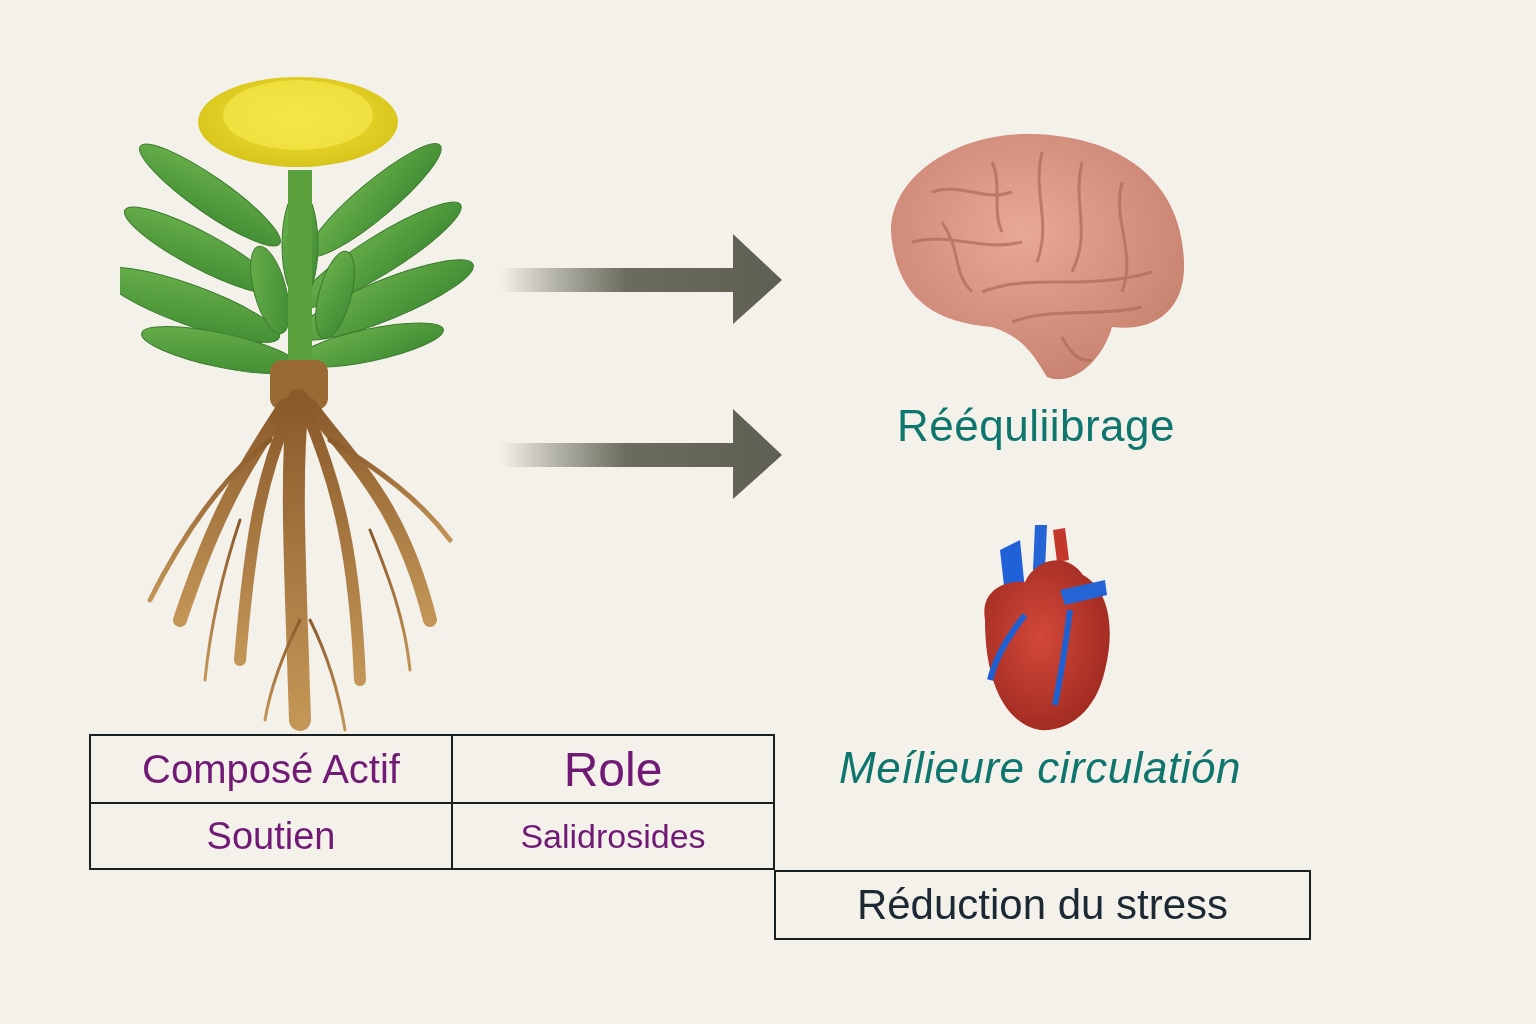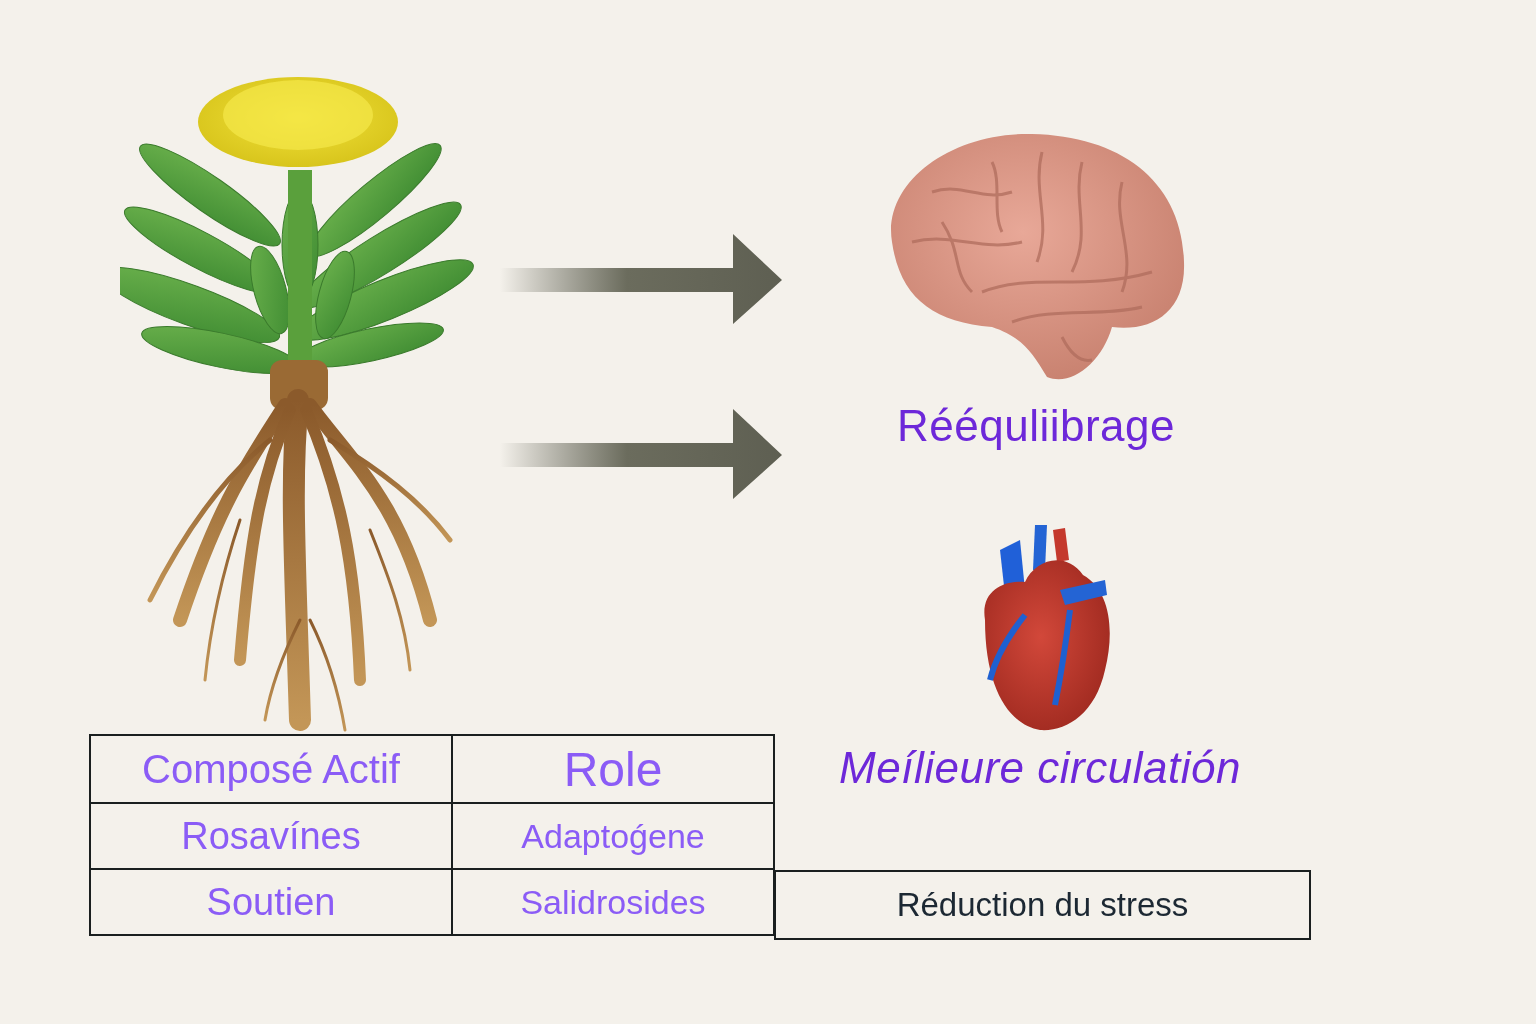--- a/index.html
+++ b/index.html
@@ -5,39 +5,39 @@
   html, body { margin:0; padding:0; }
   body {
     width:1536px; height:1024px; overflow:hidden; position:relative;
     background:#f4f1eb;
     font-family:"Liberation Sans", "DejaVu Sans", sans-serif;
     color:#1c2833;
   }
   .abs { position:absolute; }
   .label {
     position:absolute; text-align:center; font-size:44px; line-height:56px;
-    color:#6d28d9; letter-spacing:0.5px;
+    color:#0f766e; letter-spacing:0.5px;
   }
   .arrow { position:absolute; width:290px; height:92px; }
   table.compounds {
     position:absolute; border-collapse:collapse;
     font-family:"Liberation Sans", "DejaVu Sans", sans-serif;
   }
   table.compounds td {
     border:2px solid #1a1f1f; text-align:center; padding:0;
-    color:#8b5cf6;
+    color:#701a75;
   }
   .hdr td { height:66px; font-size:40px; }
   .row td { height:64px; }
   .c1 { width:360px; font-size:38px; }
   .c2 { width:320px; font-size:34px; }
   .effects { position:absolute; border-collapse:collapse; }
   .effects td {
     border:2px solid #1a1f1f; text-align:center; height:64px;
-    font-size:33px; color:#1c2833; width:531px;
+    font-size:42px; color:#1c2833; width:531px;
   }
 </style>
 </head>
 <body>
 
 <svg class="abs" style="left:120px;top:60px" width="360" height="680" viewBox="0 0 360 680">
   <defs>
     <radialGradient id="flw" cx="50%" cy="45%" r="55%">
       <stop offset="0" stop-color="#f2e23a"></stop>
         <stop offset="1" stop-color="#d8c51c"></stop>
@@ -145,24 +145,20 @@
   <div>Meílieure circulatión</div>
 </div>
 
 <table class="compounds" style="left:89px;top:734px;">
   <tbody>
       <tr class="hdr">
     <td class="c1">Composé Actif</td>
     <td class="c2" style="font-size:48px">Role</td>
   </tr>
   <tr class="row">
-    <td class="c1">Rosavínes</td>
-    <td class="c2">Adaptoǵene</td>
-  </tr>
-  <tr class="row">
     <td class="c1">Soutien</td>
     <td class="c2">Salidrosides</td>
   </tr>
 </tbody>
   </table>
 
 <table class="effects" style="left:774px;top:870px;">
   <tbody>
       <tr>
     <td>Réduction du stress</td>

